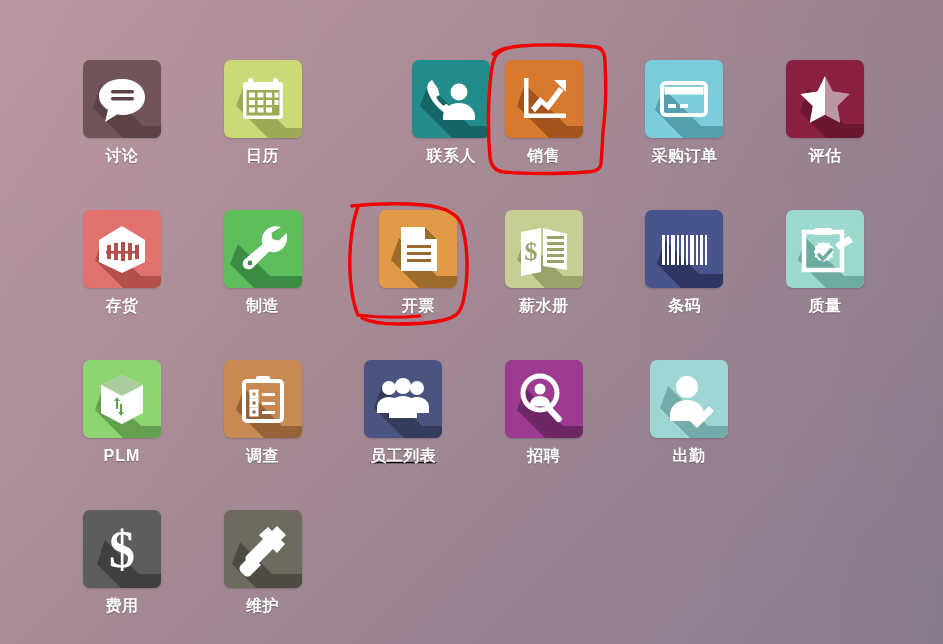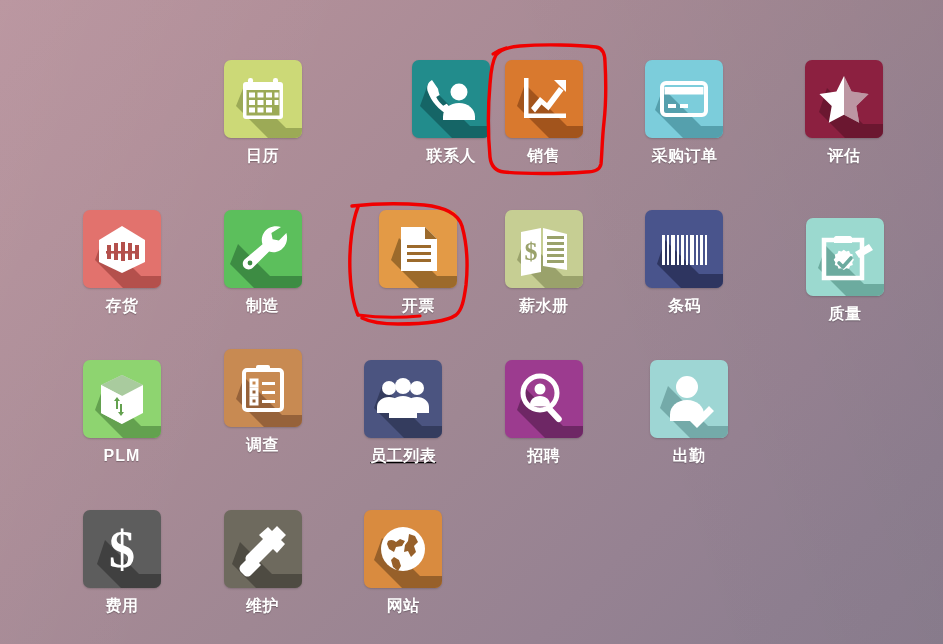--- a/index.html
+++ b/index.html
@@ -93,20 +93,31 @@
     z-index: 5;
     pointer-events: none;
   }
 </style>
 </head>
 <body>
 
 <div id="app-root">
 
   <div id="app-grid">
+      <div class="app-tile" style="left: 83px; top: 60px;">
+        <div class="tile-icon" style="background: rgb(112, 84, 87);">
+          <svg viewBox="0 0 78 78" xmlns="http://www.w3.org/2000/svg">
+    <polygon points="18,24 60,66 78,66 78,78 40,78 10,48" fill="#5a4245"></polygon>
+    <path d="M39 19c-13 0-23 7.5-23 17 0 5.6 3.5 10.6 9 13.8L22 62l12-7.5c1.6 .3 3.3 .5 5 .5 13 0 23-7.5 23-18S52 19 39 19z" fill="#ffffff"></path>
+    <rect x="28" y="30" width="23" height="3.4" rx="1.7" fill="#5a4245"></rect>
+    <rect x="28" y="37" width="23" height="3.4" rx="1.7" fill="#5a4245"></rect>
+          </svg>
+        </div>
+        <div class="tile-label">讨论</div>
+      </div>
       <div class="app-tile" style="left: 223.6px; top: 60px;">
         <div class="tile-icon" style="background: rgb(204, 217, 119);">
           <svg viewBox="0 0 78 78" xmlns="http://www.w3.org/2000/svg">
     <polygon points="20,26 62,68 78,68 78,78 44,78 12,46" fill="#9caa56"></polygon>
     <rect x="19" y="22" width="40" height="37" rx="3" fill="#ffffff"></rect>
     <rect x="22.5" y="30" width="33" height="25.5" fill="#9caa56"></rect>
     <rect x="24" y="18" width="5" height="9" rx="2.2" fill="#ffffff"></rect>
     <rect x="49" y="18" width="5" height="9" rx="2.2" fill="#ffffff"></rect>
     <g fill="#ffffff">
       <rect x="25" y="32.5" width="6" height="5"></rect>
@@ -153,21 +164,21 @@
           <svg viewBox="0 0 78 78" xmlns="http://www.w3.org/2000/svg">
     <polygon points="18,28 56,66 78,66 78,78 38,78 10,50" fill="#55a0ad"></polygon>
     <rect x="17" y="23" width="44" height="32" rx="4" fill="none" stroke="#ffffff" stroke-width="4"></rect>
     <rect x="19.5" y="27" width="39" height="7.5" fill="#ffffff"></rect>
     <rect x="23" y="44" width="8" height="4" fill="#ffffff"></rect>
     <rect x="35" y="44" width="8" height="4" fill="#ffffff"></rect>
           </svg>
         </div>
         <div class="tile-label">采购订单</div>
       </div>
-      <div class="app-tile" style="left: 786px; top: 60px; margin-left: 19px;">
+      <div class="app-tile" style="left: 786px; top: 60px;">
         <div class="tile-icon" style="background: rgb(140, 32, 64);">
           <svg viewBox="0 0 78 78" xmlns="http://www.w3.org/2000/svg">
     <polygon points="22,28 58,64 78,64 78,78 40,78 14,52" fill="#6b1730"></polygon>
     <path d="M39 16l7.6 15.4 17 2.5-12.3 12 2.9 16.9L39 54.8 23.8 62.8l2.9-16.9-12.3-12 17-2.5z" fill="#ffffff"></path>
     <path d="M39 16l7.6 15.4 17 2.5-12.3 12 2.9 16.9L39 54.8z" fill="#6b1730" opacity=".45"></path>
           </svg>
         </div>
         <div class="tile-label">评估</div>
       </div>
       <div class="app-tile" style="left: 83px; top: 210px;">
@@ -243,21 +254,21 @@
               <rect x="41" y="25" width="2" height="30"></rect>
       <rect x="45" y="25" width="4" height="30"></rect>
               <rect x="51" y="25" width="2" height="30"></rect>
       <rect x="55" y="25" width="3" height="30"></rect>
               <rect x="60" y="25" width="2" height="30"></rect>
     </g>
           </svg>
         </div>
         <div class="tile-label">条码</div>
       </div>
-      <div class="app-tile" style="left: 786px; top: 218px; margin-left: 20px;">
+      <div class="app-tile" style="left: 786px; top: 210px;">
         <div class="tile-icon" style="background: rgb(155, 217, 207);">
           <svg viewBox="0 0 78 78" xmlns="http://www.w3.org/2000/svg">
     <polygon points="20,28 58,66 78,66 78,78 40,78 12,50" fill="#6cab9f"></polygon>
     <rect x="18" y="22" width="38" height="38" fill="none" stroke="#ffffff" stroke-width="4.5"></rect>
     <path d="M30 18h14c1 0 2 1 2 2v5H28v-5c0-1 1-2 2-2z" fill="#ffffff"></path>
     <path d="M37 37l2.6 1.8 3.1-.6 1.1 3 3 1.1-.6 3.1 1.8 2.6-1.8 2.6.6 3.1-3 1.1-1.1 3-3.1-.6L37 59l-2.6-1.8-3.1.6-1.1-3-3-1.1.6-3.1L26 48l1.8-2.6-.6-3.1 3-1.1 1.1-3 3.1.6z" fill="#ffffff" transform="translate(1,-6) scale(0.92) translate(3,4)"></path>
     <path d="M33 45l4 4 8-9" fill="none" stroke="#6cab9f" stroke-width="3.6" stroke-linecap="round" stroke-linejoin="round"></path>
     <path d="M49 34l14-8 4 6-14 8z" fill="#ffffff"></path>
           </svg>
         </div>
@@ -271,21 +282,21 @@
     <path d="M39 15L60 25 39 36 18 25z" fill="#63a14f" opacity=".55"></path>
     <path d="M39 36v28L18 53V25z" fill="#ffffff" opacity=".85"></path>
     <g fill="#63a14f">
       <path d="M31 41l3-4 3 4h-2v8h-2v-8z"></path>
       <path d="M41 52l-3 4-3-4h2v-8h2v8z"></path>
     </g>
           </svg>
         </div>
         <div class="tile-label latin">PLM</div>
       </div>
-      <div class="app-tile" style="left: 223.6px; top: 349px;">
+      <div class="app-tile" style="left: 223.6px; top: 360px;">
         <div class="tile-icon" style="background: rgb(200, 138, 82);">
           <svg viewBox="0 0 78 78" xmlns="http://www.w3.org/2000/svg">
     <polygon points="20,28 58,66 78,66 78,78 40,78 12,50" fill="#96623a"></polygon>
     <rect x="20" y="21" width="38" height="40" rx="3" fill="none" stroke="#ffffff" stroke-width="4"></rect>
     <rect x="32" y="16" width="14" height="7" rx="2" fill="#ffffff"></rect>
     <g fill="none" stroke="#ffffff" stroke-width="3">
       <rect x="27" y="31" width="6" height="6"></rect>
       <rect x="27" y="40" width="6" height="6"></rect>
       <rect x="27" y="49" width="6" height="6"></rect>
     </g>
@@ -349,34 +360,20 @@
       <div class="app-tile" style="left: 223.6px; top: 510px;">
         <div class="tile-icon" style="background: rgb(110, 106, 94);">
           <svg viewBox="0 0 78 78" xmlns="http://www.w3.org/2000/svg">
     <polygon points="16,32 48,64 78,64 78,78 32,78 8,54" fill="#4e4b42"></polygon>
     <path d="M44 17l-9 8 4 4-16 16c-2 2-2 5 0 7l3 3c2 2 5 2 7 0l16-16 4 4 8-9-4-4 5-5-9-9-5 5z" fill="#ffffff"></path>
     <path d="M27 45L17 55c-2 2-2 5 0 7l3 3c2 2 5 2 7 0l10-10z" fill="#ffffff"></path>
           </svg>
         </div>
         <div class="tile-label">维护</div>
       </div>
-      <div class="app-tile" style="left: 364.2px; top: 510px;">
-        <div class="tile-icon" style="background: rgb(217, 139, 63);">
-          <svg viewBox="0 0 78 78" xmlns="http://www.w3.org/2000/svg">
-    <polygon points="18,28 56,66 78,66 78,78 38,78 10,50" fill="#97602a"></polygon>
-    <circle cx="39" cy="39" r="22" fill="#ffffff"></circle>
-    <g fill="#97602a">
-      <path d="M24 31c3-2 6-1 8 1l4-3 5 2-3 5-6 1-2 5-5-3-2-5z"></path>
-      <path d="M45 24l6 2 3 6-4 4 2 6-5 5-3-6-4 1 1-7 3-4z"></path>
-      <path d="M30 47l5 3 2 6-3 5-5-4-2-7z"></path>
-    </g>
-          </svg>
-        </div>
-        <div class="tile-label">网站</div>
-      </div>
     </div>
 
   <svg id="annotation-layer" viewBox="0 0 943 644">
 
     <path d="M 496 55 C 500 50 508 47 520 46 C 545 44 578 45 596 47 C 603 48 605 54 605 62
              C 606 80 606 104 604 122 C 602 140 602 155 601 164 C 600 170 594 172 586 172
              C 560 174 522 174 504 172 C 495 171 491 166 490 157
              C 488 135 488 106 490 84 C 491 70 493 60 496 55 Z" fill="none" stroke="#f00000" stroke-width="3.4" stroke-linecap="round" stroke-linejoin="round"></path>
 
     <path d="M 493 54 C 497 51 502 49 506 48" fill="none" stroke="#f00000" stroke-width="3.2" stroke-linecap="round"></path>

